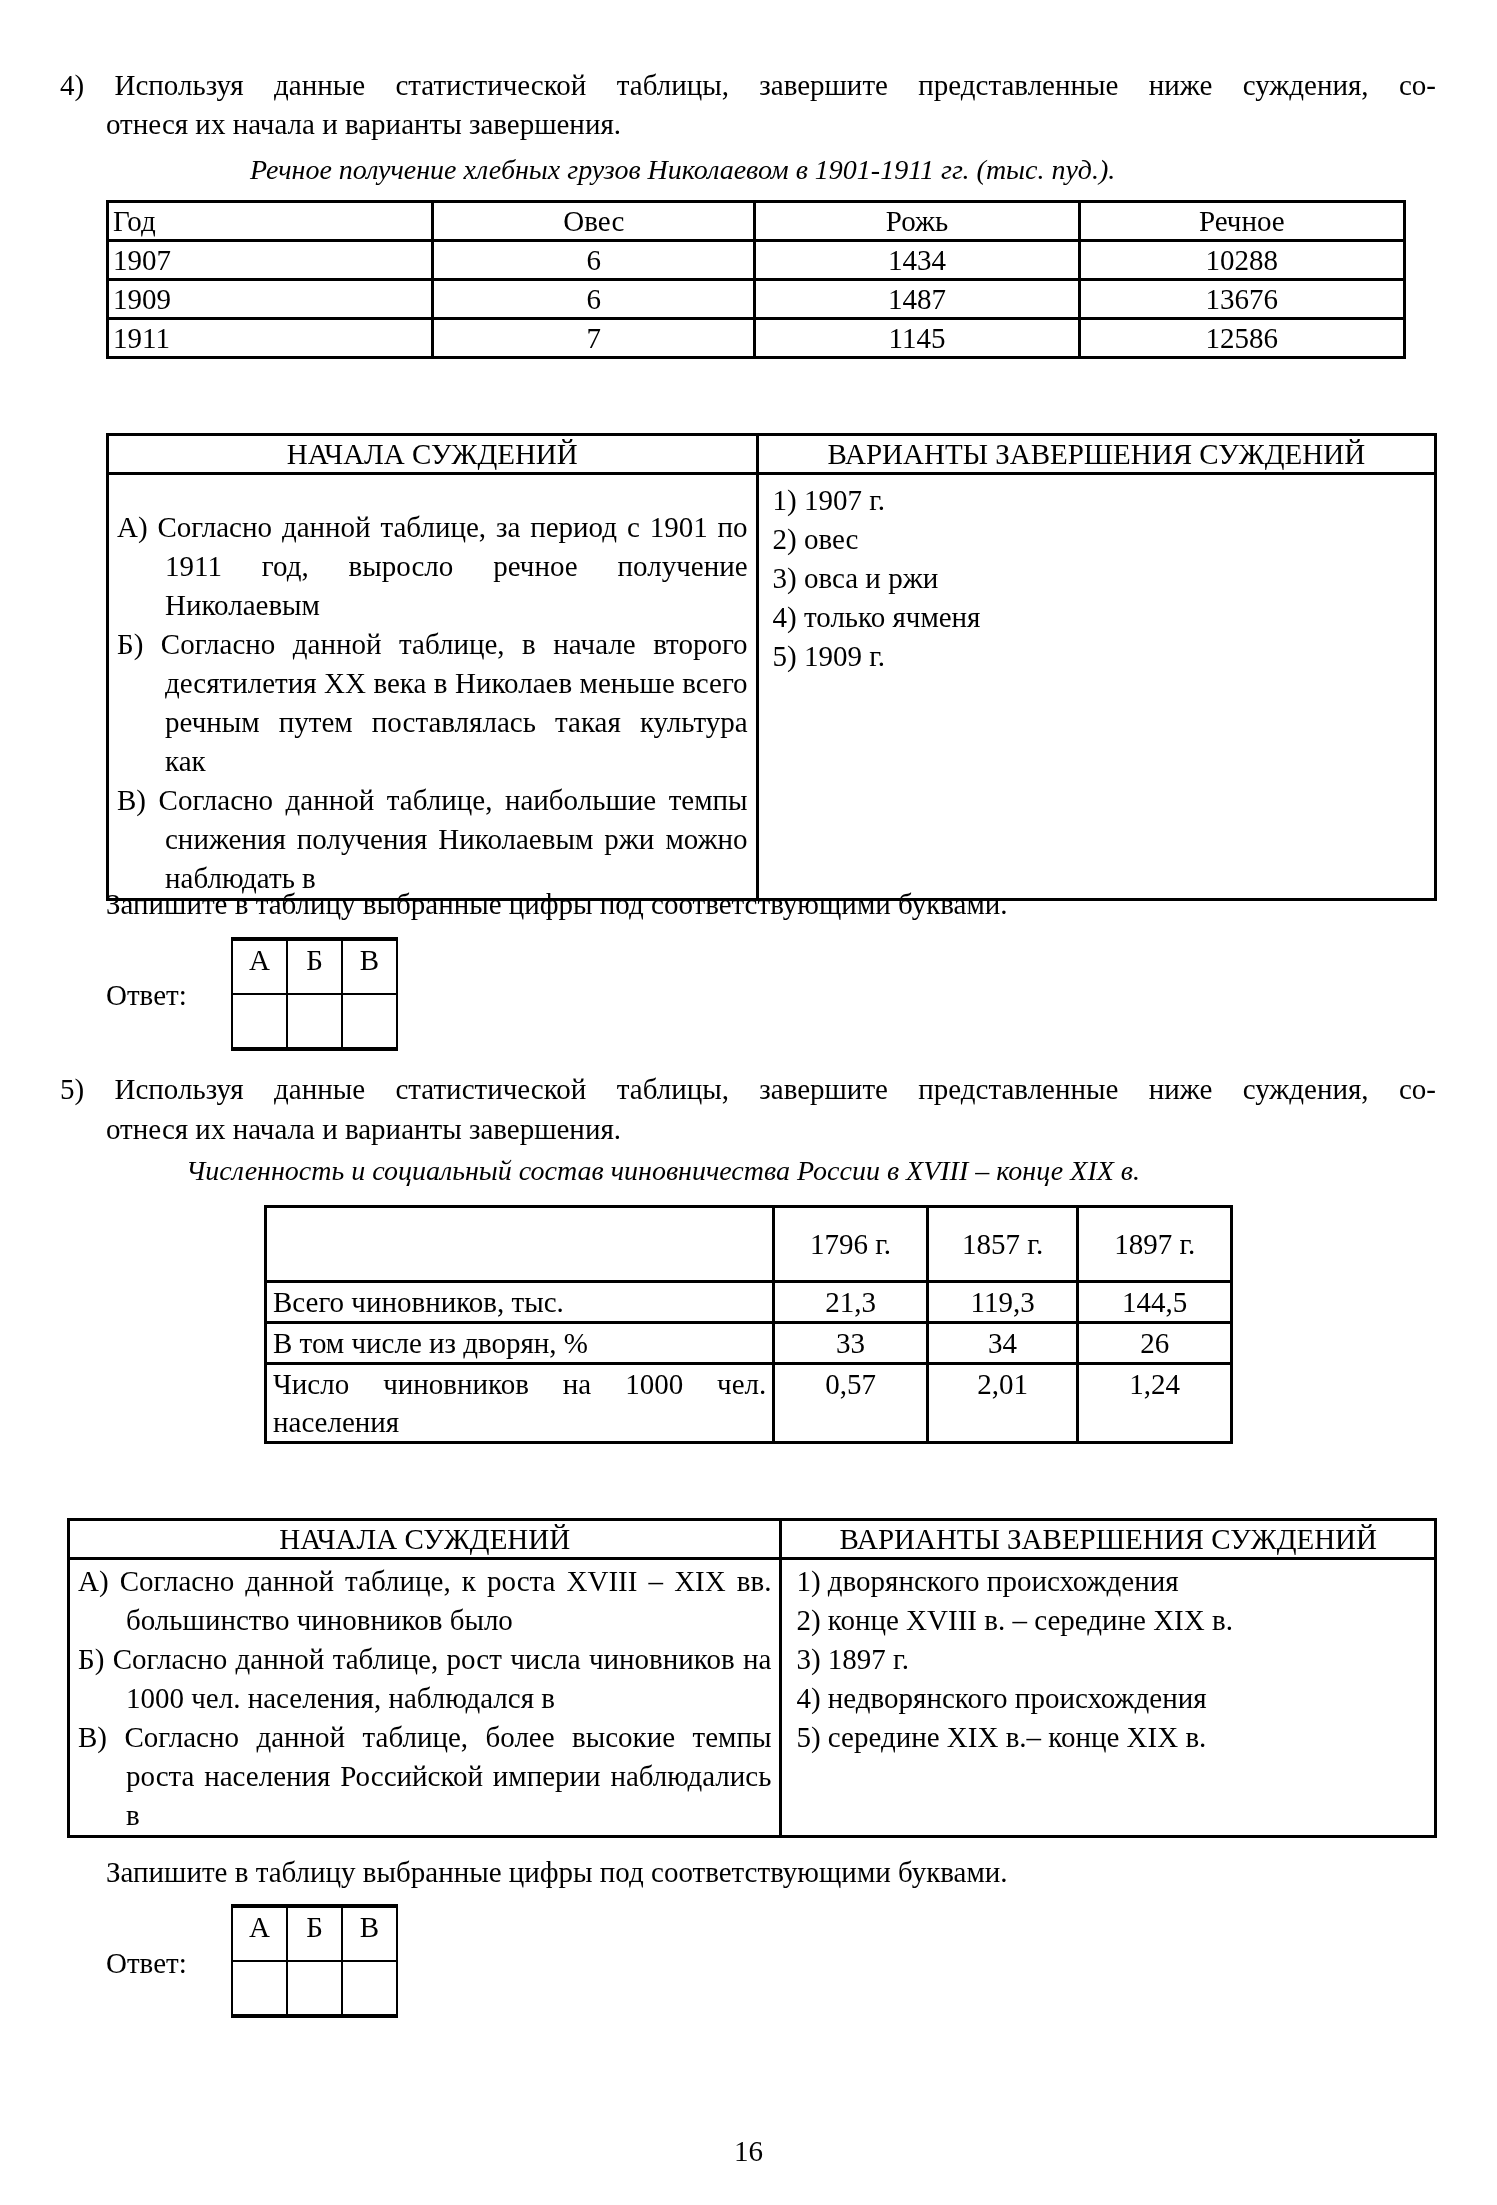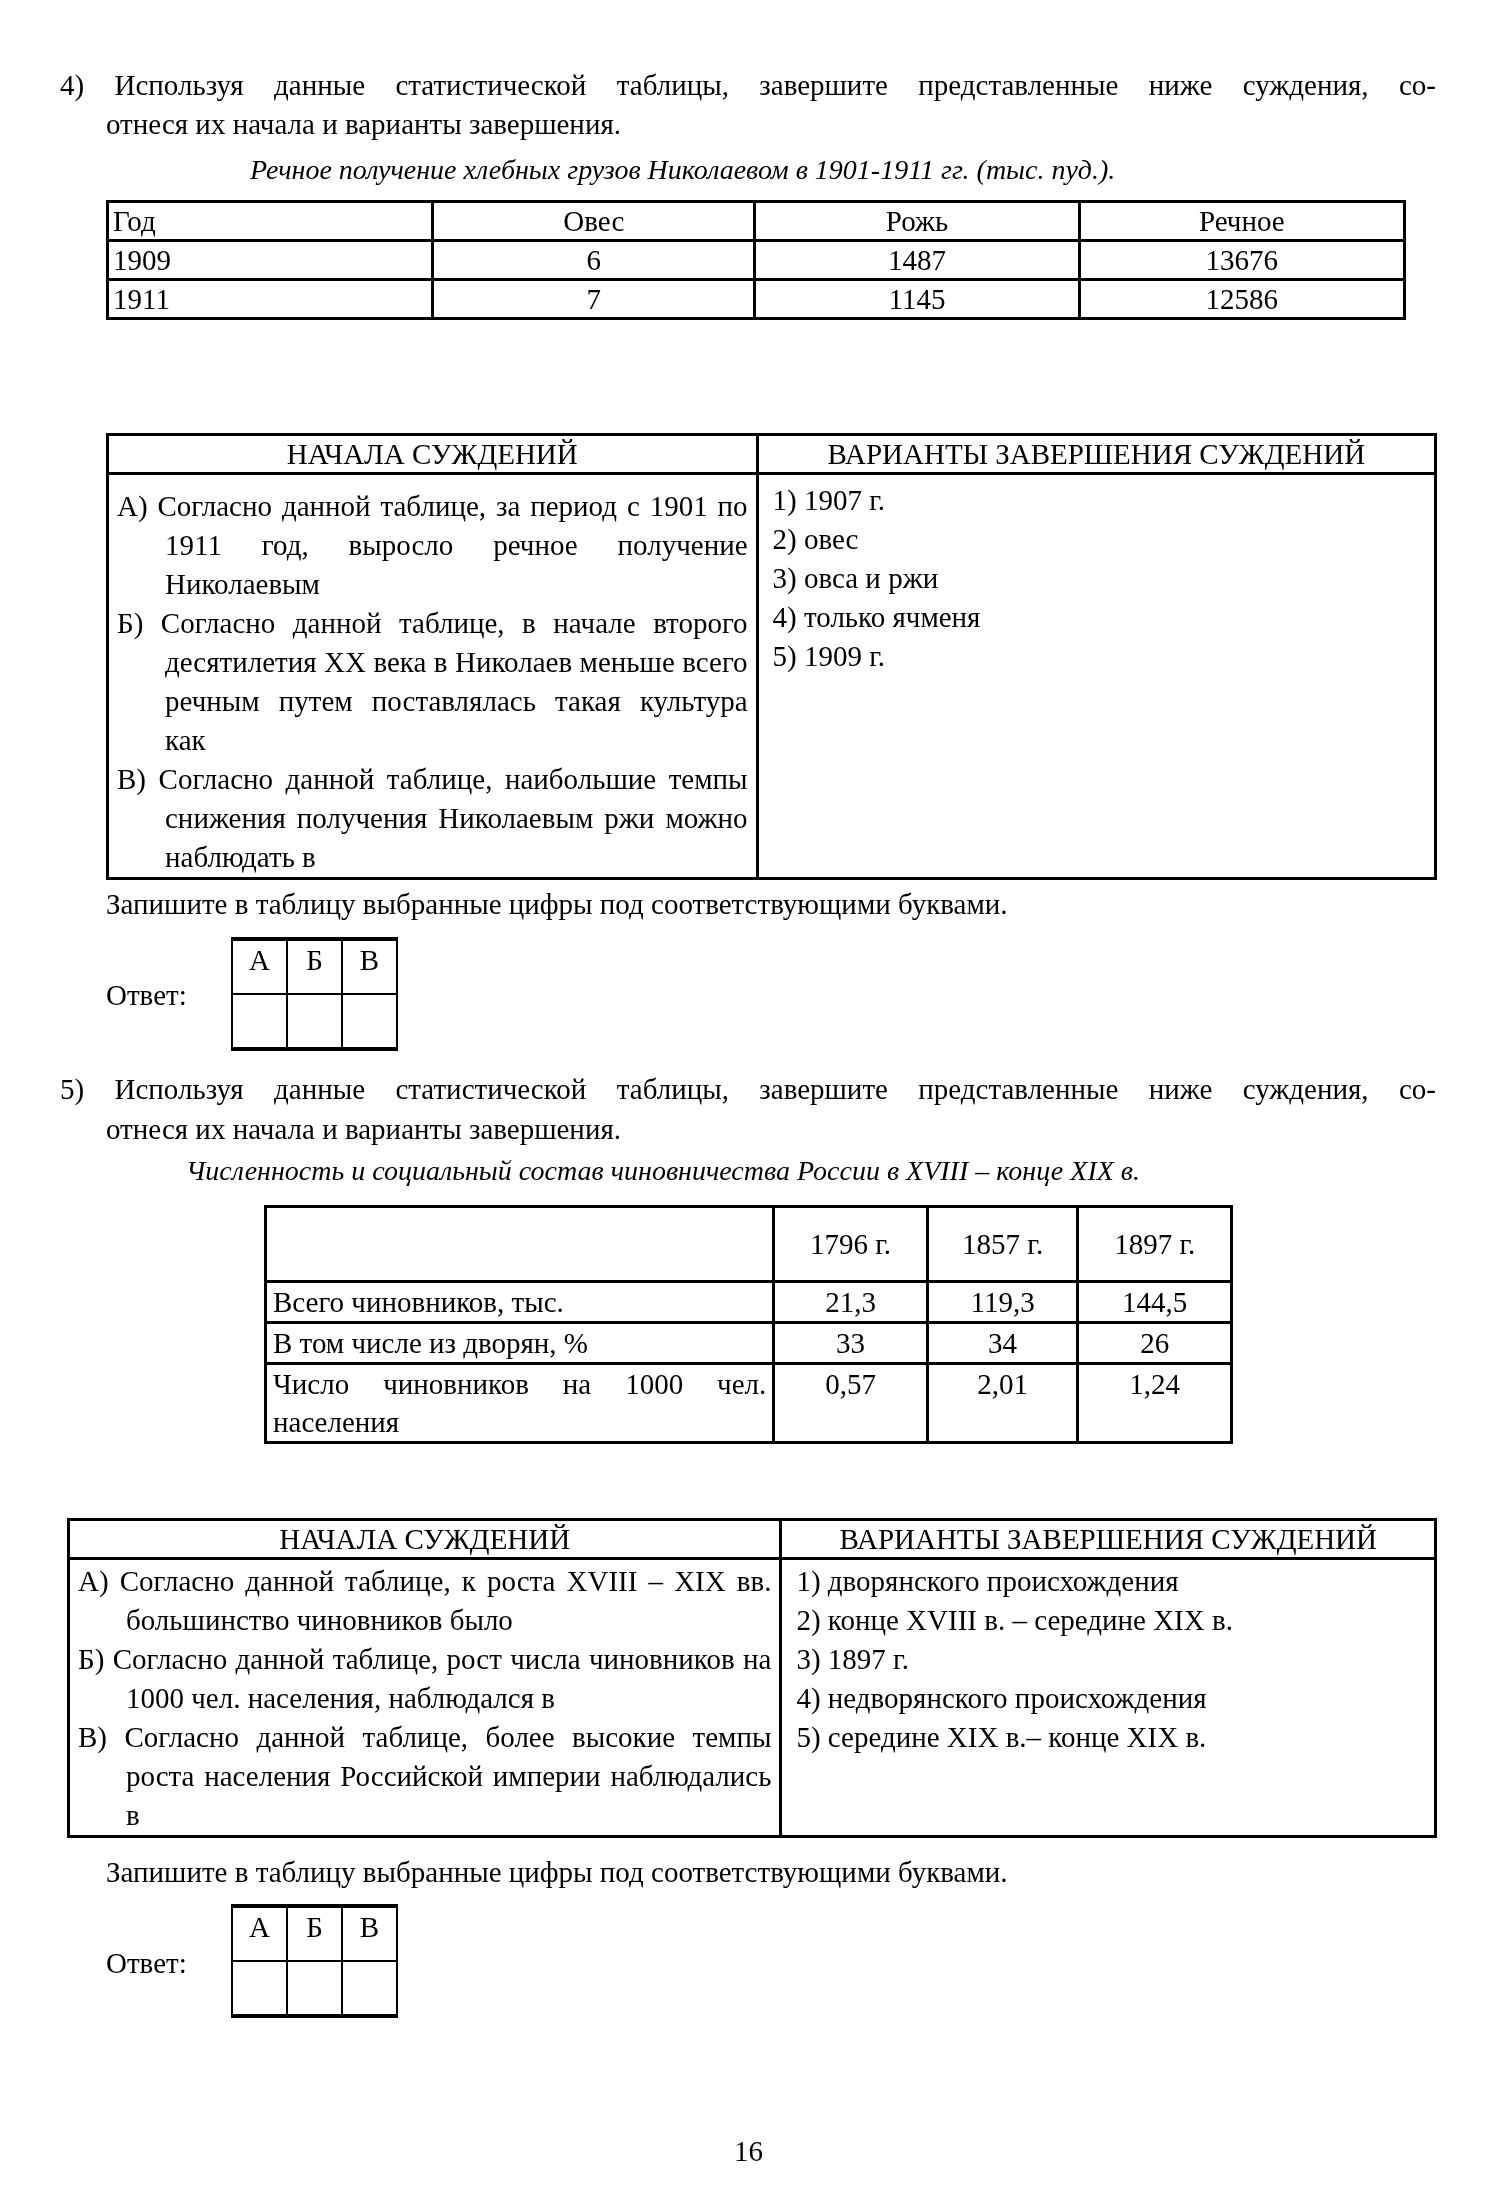--- a/index.html
+++ b/index.html
@@ -43,20 +43,26 @@
       <col style="width:326px">
     </colgroup>
   <tbody>
       <tr>
     <td class="left">Год</td>
     <td class="ctr">Овес</td>
     <td class="ctr">Рожь</td>
     <td class="ctr">Речное</td>
   </tr>
   <tr>
+    <td class="left">1907</td>
+    <td class="ctr">6</td>
+    <td class="ctr">1434</td>
+    <td class="ctr">10288</td>
+  </tr>
+  <tr>
     <td class="left">1909</td>
     <td class="ctr">6</td>
     <td class="ctr">1487</td>
     <td class="ctr">13676</td>
   </tr>
   <tr>
     <td class="left">1911</td>
     <td class="ctr">7</td>
     <td class="ctr">1145</td>
     <td class="ctr">12586</td>
@@ -69,21 +75,21 @@
       <col style="width:651px">
       <col style="width:680px">
     </colgroup>
   <tbody>
       <tr>
     <th>НАЧАЛА СУЖДЕНИЙ</th>
     <th>ВАРИАНТЫ ЗАВЕРШЕНИЯ СУЖДЕНИЙ</th>
   </tr>
   <tr>
     <td>
-      <ul class="j-list" style="padding-top:12px;">
+      <ul class="j-list" style="padding-top:12px;margin-top:21px;">
         <li class="hang">А) Согласно данной таблице, за период с 1901 по 1911 год, выросло речное по­лучение Николаевым</li>
         <li class="hang">Б) Согласно данной таблице, в начале вто­рого десятилетия XX века в Николаев меньше всего речным путем поставля­лась такая культура как</li>
         <li class="hang">В) Согласно данной таблице, наибольшие темпы снижения получения Николае­вым ржи можно наблюдать в</li>
       </ul>
     </td>
     <td>
       <div style="padding-top:6px;">
         <div class="opt">1) 1907 г.</div>
         <div class="opt">2) овес</div>
         <div class="opt">3) овса и ржи</div>

